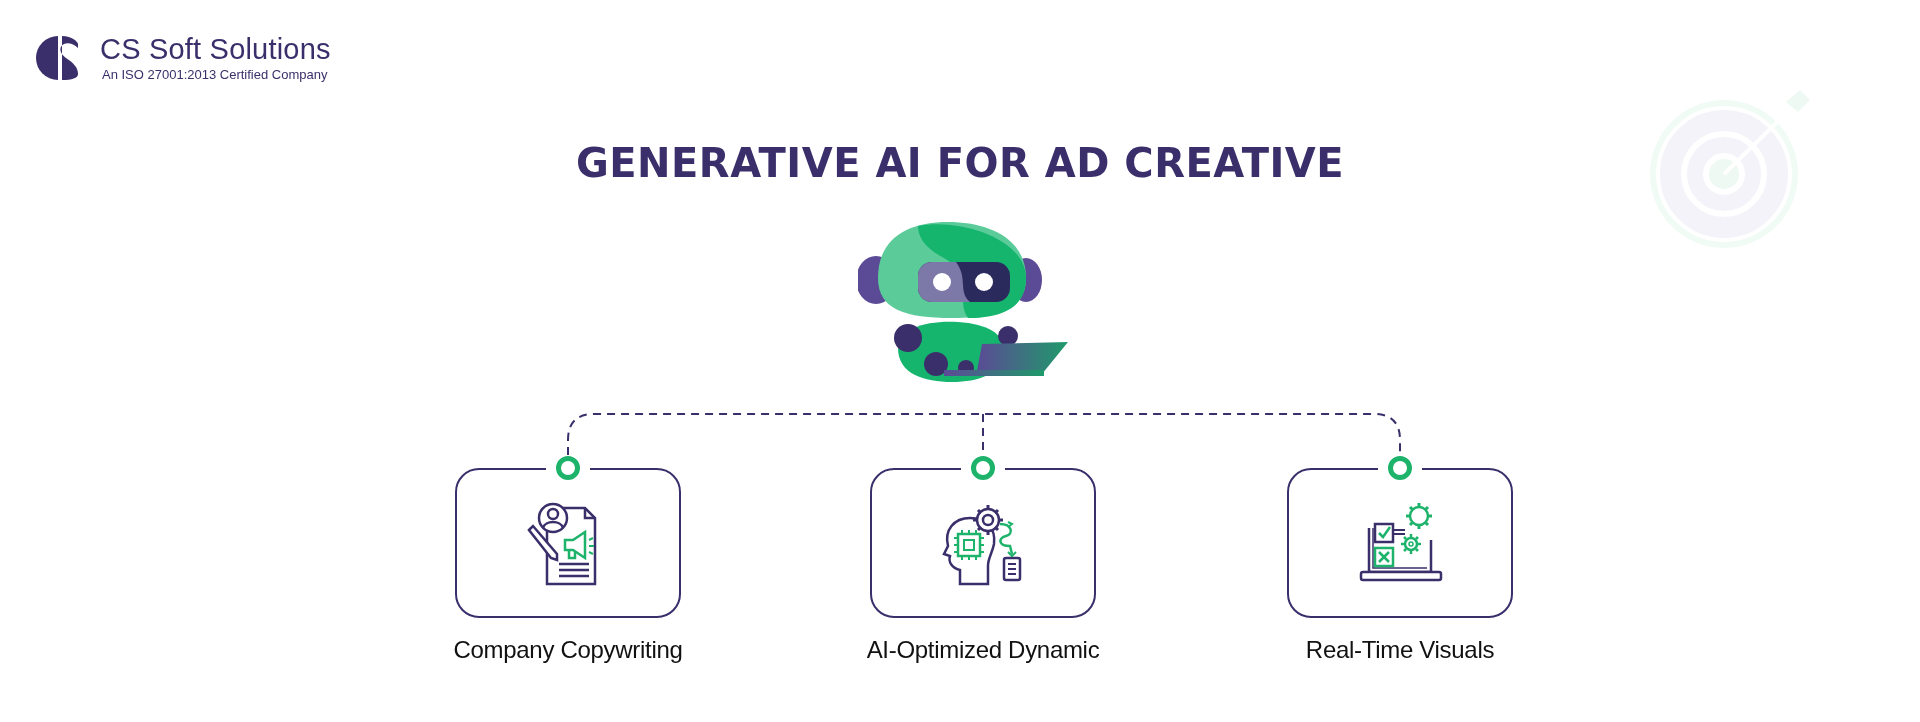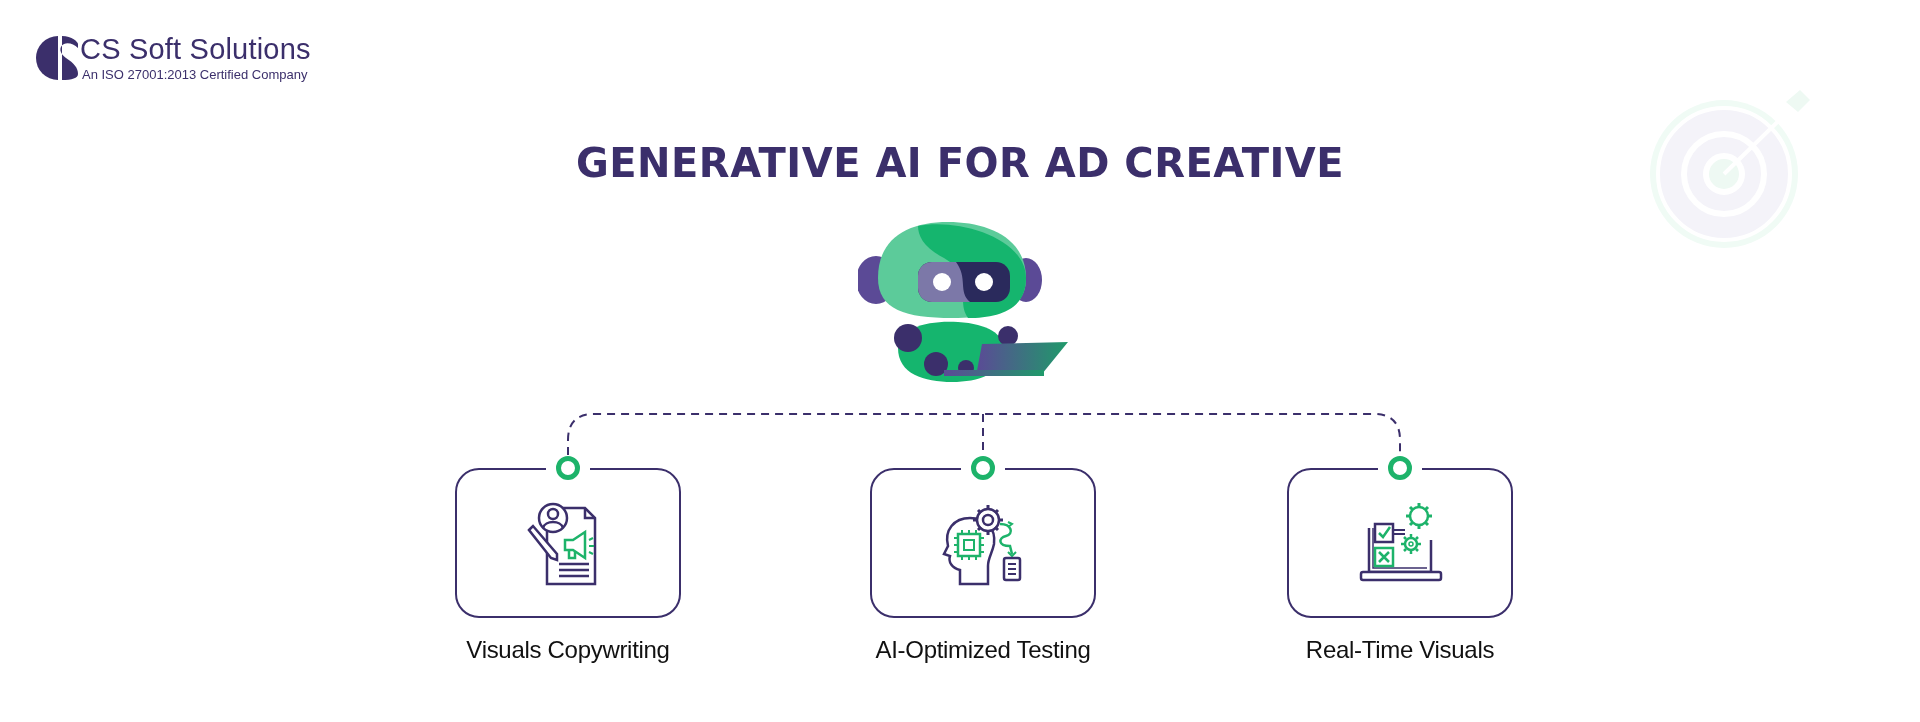--- a/index.html
+++ b/index.html
@@ -3,21 +3,21 @@
   <meta charset="utf-8">
   <style>
     html, body { margin: 0; padding: 0; }
     body {
       width: 1920px; height: 722px; background: #ffffff; position: relative; overflow: hidden;
       font-family: "Liberation Sans", sans-serif;
     }
     .abs { position: absolute; }
     .logo { left: 36px; top: 34px; display: flex; align-items: center; }
     .logo-mark { width: 44px; height: 48px; }
-    .logo-text { margin-left: 0; }
+    .logo-text { margin-left: 20px; }
     .logo-title { font-size: 29px; color: #3b2f6b; line-height: 30px; letter-spacing: 0.2px; }
     .logo-sub { font-size: 13px; color: #3b2f6b; margin-top: 3px; margin-left: 2px; }
     .title {
       left: 0; width: 1920px; top: 140px; text-align: center;
       font-size: 40px; font-weight: bold; color: #3b2f6b; letter-spacing: 0.5px;
       font-family: "DejaVu Sans", sans-serif;
     }
     .target { left: 1648px; top: 88px; width: 170px; height: 160px; }
     .robot { left: 858px; top: 218px; width: 220px; height: 166px; }
     .connector { left: 0; top: 0; width: 1920px; height: 722px; pointer-events: none; }
@@ -99,40 +99,40 @@
     <circle cx="30" cy="18" r="14" fill="#fff" stroke="#3b2f6b" stroke-width="2.5"></circle>
     <circle cx="30" cy="14" r="5" fill="none" stroke="#3b2f6b" stroke-width="2.5"></circle>
     <path d="M20 28 C22 20 38 20 40 28" fill="none" stroke="#3b2f6b" stroke-width="2.5"></path>
     <path d="M6 30 L10 26 L34 54 L34 60 L28 58 Z" fill="#fff" stroke="#3b2f6b" stroke-width="2.5"></path>
     <path d="M42 40 H50 L62 32 V58 L50 50 H42 Z" fill="none" stroke="#1db36a" stroke-width="2.5"></path>
     <path d="M46 50 V58 H52 V52" fill="none" stroke="#1db36a" stroke-width="2.5"></path>
     <path d="M66 40 L70 38 M66 46 H71 M66 52 L70 54" stroke="#1db36a" stroke-width="2"></path>
     <path d="M36 64 H66 M36 70 H66 M36 76 H66" stroke="#3b2f6b" stroke-width="2.5"></path>
   </svg>
 </div>
-<div class="label" style="left:418px; top:636px;">Visuals Copywriting</div>
+<div class="label" style="left:418px; top:636px;">Company Copywriting</div>
 
 <div class="card" style="left:870px; top:468px;">
   <div class="node-gap"></div>
   <div class="node"></div>
   <svg viewBox="0 0 90 90">
     <path d="M22 84 V70 C14 68 10 62 12 56 L6 54 L10 46 C6 30 16 18 32 18 C48 18 58 28 56 44 C54 54 50 58 50 66 V84 Z" fill="#fff" stroke="#3b2f6b" stroke-width="2.5"></path>
     <rect x="20" y="34" width="22" height="22" fill="none" stroke="#1db36a" stroke-width="2.5"></rect>
     <rect x="26" y="40" width="10" height="10" fill="none" stroke="#1db36a" stroke-width="2"></rect>
     <path d="M24 30 V34 M31 30 V34 M38 30 V34 M24 56 V60 M31 56 V60 M38 56 V60 M16 38 H20 M16 45 H20 M16 52 H20 M42 38 H46 M42 45 H46 M42 52 H46" stroke="#1db36a" stroke-width="2"></path>
     <circle cx="50" cy="20" r="11" fill="#fff" stroke="#3b2f6b" stroke-width="2.5"></circle>
     <circle cx="50" cy="20" r="5" fill="none" stroke="#3b2f6b" stroke-width="2.5"></circle>
     <path d="M50 5 V9 M50 31 V35 M35 20 H39 M61 20 H65 M40 10 L43 13 M57 27 L60 30 M60 10 L57 13 M40 30 L43 27" stroke="#3b2f6b" stroke-width="3"></path>
     <path d="M62 24 C74 24 76 34 68 36 C60 38 60 46 72 46 L74 54" fill="none" stroke="#1db36a" stroke-width="2.5"></path>
     <path d="M70 22 L74 24 L70 27 M70 52 L74 56 L78 52" fill="none" stroke="#1db36a" stroke-width="2"></path>
     <rect x="66" y="58" width="16" height="22" rx="2" fill="#fff" stroke="#3b2f6b" stroke-width="2.5"></rect>
     <path d="M70 64 H78 M70 69 H78 M70 74 H78" stroke="#3b2f6b" stroke-width="2"></path>
   </svg>
 </div>
-<div class="label" style="left:833px; top:636px;">AI-Optimized Testing</div>
+<div class="label" style="left:833px; top:636px;">AI-Optimized Dynamic</div>
 
 <div class="card" style="left:1287px; top:468px;">
   <div class="node-gap"></div>
   <div class="node"></div>
   <svg viewBox="0 0 90 90">
     <path d="M14 28 V72 H76 V40" fill="none" stroke="#3b2f6b" stroke-width="2.5"></path>
     <path d="M18 28 V68 H72" fill="none" stroke="#3b2f6b" stroke-width="1.5"></path>
     <rect x="6" y="72" width="80" height="8" rx="2" fill="#fff" stroke="#3b2f6b" stroke-width="2.5"></rect>
     <rect x="20" y="24" width="18" height="18" fill="#fff" stroke="#3b2f6b" stroke-width="2.5"></rect>
     <path d="M24 33 L28 37 L35 27" fill="none" stroke="#1db36a" stroke-width="2.5"></path>

